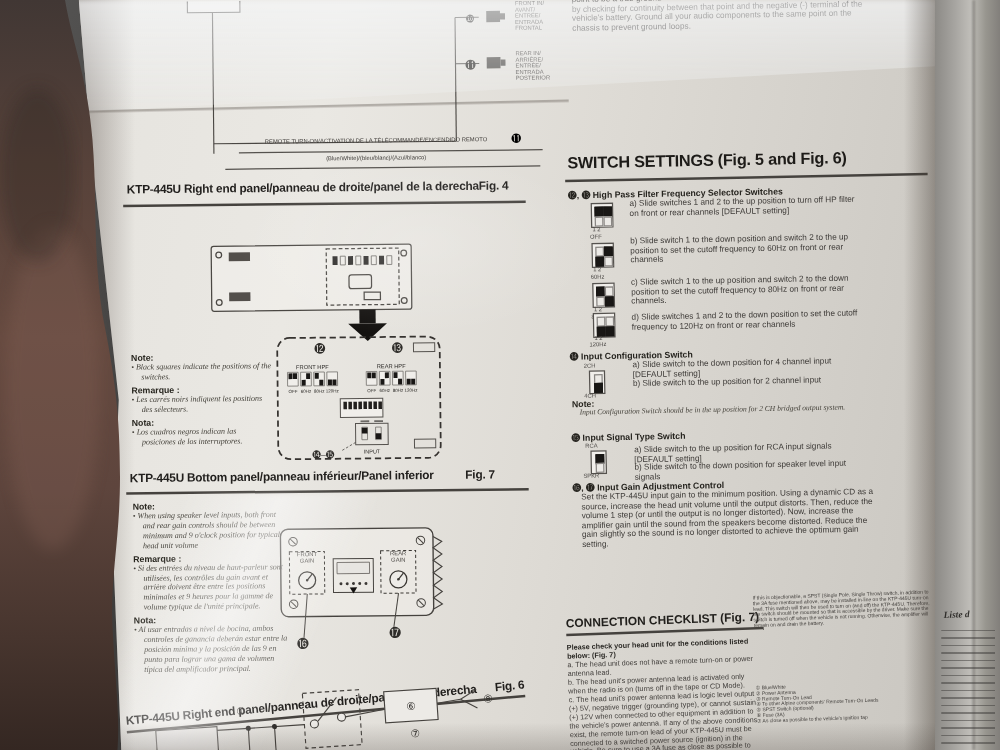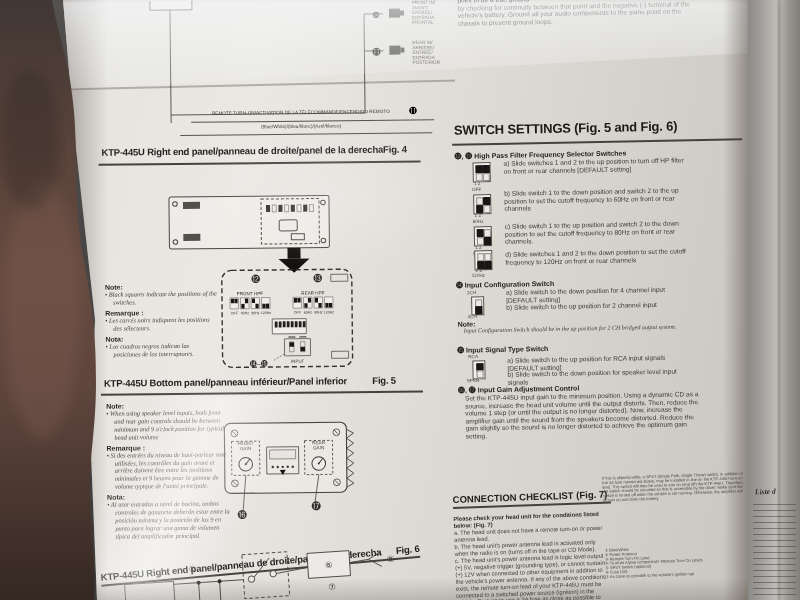--- a/index.html
+++ b/index.html
@@ -217,21 +217,21 @@
         <div class="note-h">Note:</div>
         <div class="note-t">• Black squares indicate the positions of the switches.</div>
         <div class="note-h">Remarque :</div>
         <div class="note-t">• Les carrés noirs indiquent les positions des sélecteurs.</div>
         <div class="note-h">Nota:</div>
         <div class="note-t">• Los cuadros negros indican las posiciones de los interruptores.</div>
       </div>
 
       <div class="abs h-fig" style="left:13px;top:376px;width:292px">
         <span>KTP-445U Bottom panel/panneau inférieur/Panel inferior</span>
-        <span>Fig. 5</span>
+        <span>Fig. 7</span>
       </div>
       <div class="abs rule2" style="left:10px;top:392px;width:322px"></div>
 
       <div class="abs" style="left:15px;top:398px;width:124px">
         <div class="note-h">Note:</div>
         <div class="note-t">• When using speaker level inputs, both front and rear gain controls should be between minimum and 9 o'clock position for typical head unit volume</div>
         <div class="note-h">Remarque :</div>
         <div class="note-t">• Si des entrées du niveau de haut-parleur sont utilisées, les contrôles du gain avant et arrière doivent être entre les positions minimales et 9 heures pour la gamme de volume typique de l'unité principale.</div>
         <div class="note-h">Nota:</div>
         <div class="note-t">• Al usar entradas a nivel de bocina, ambos controles de ganancia deberán estar entre la posición mínima y la posición de las 9 en punto para lograr una gama de volumen típica del amplificador principal.</div>

